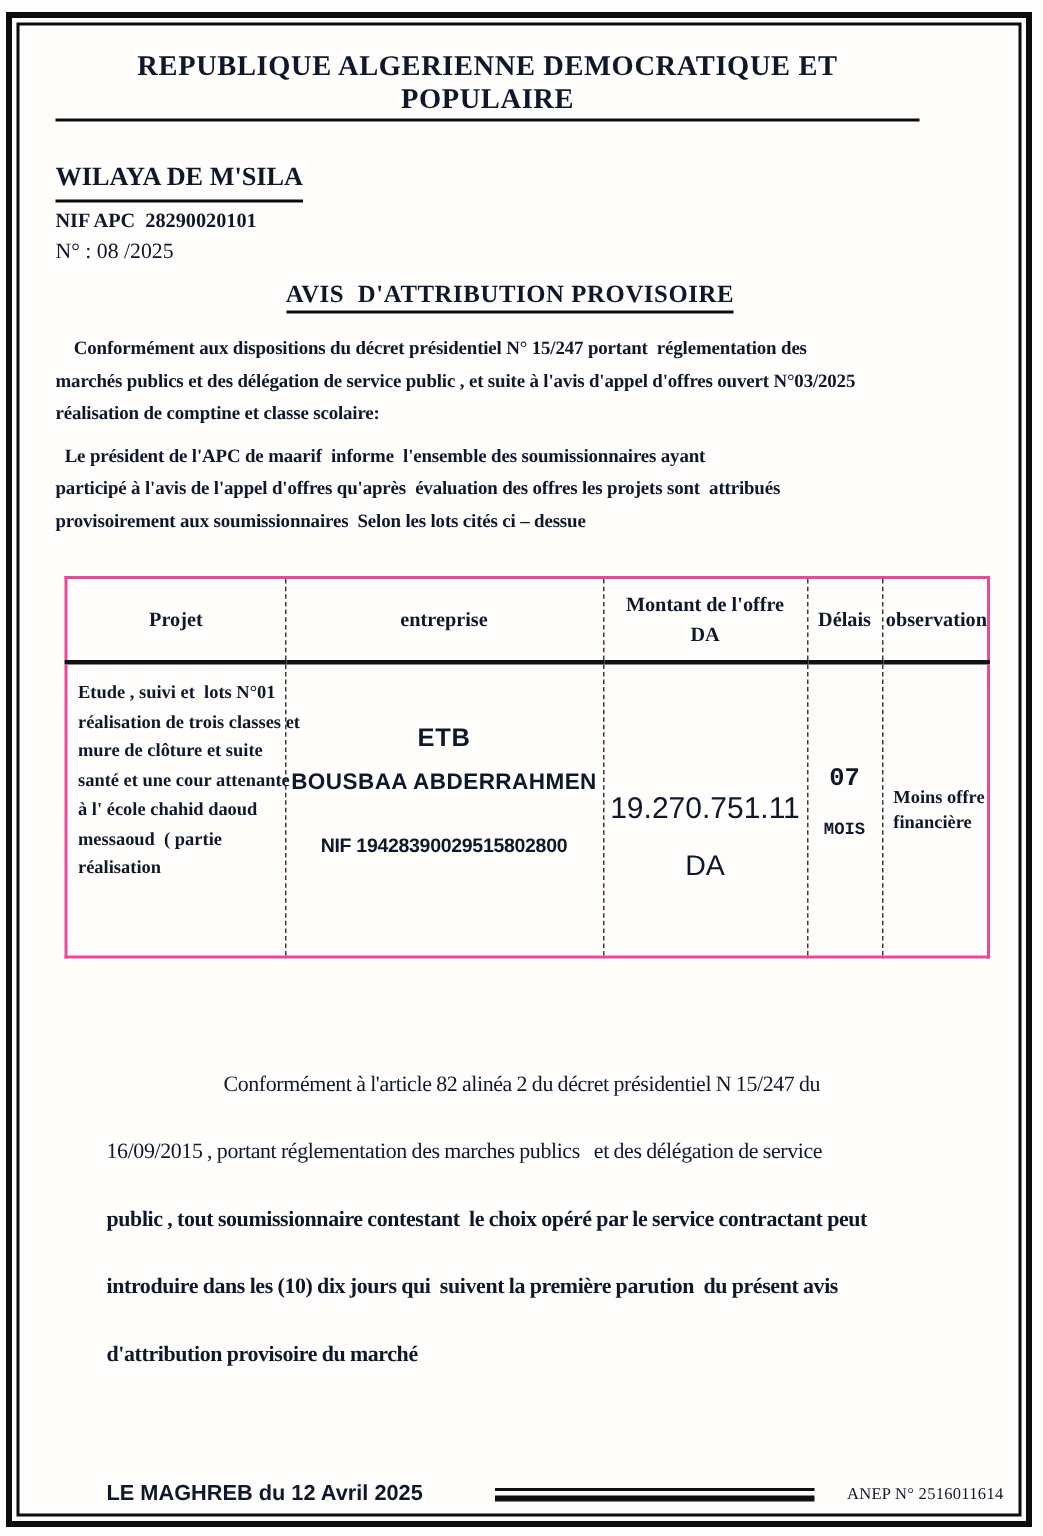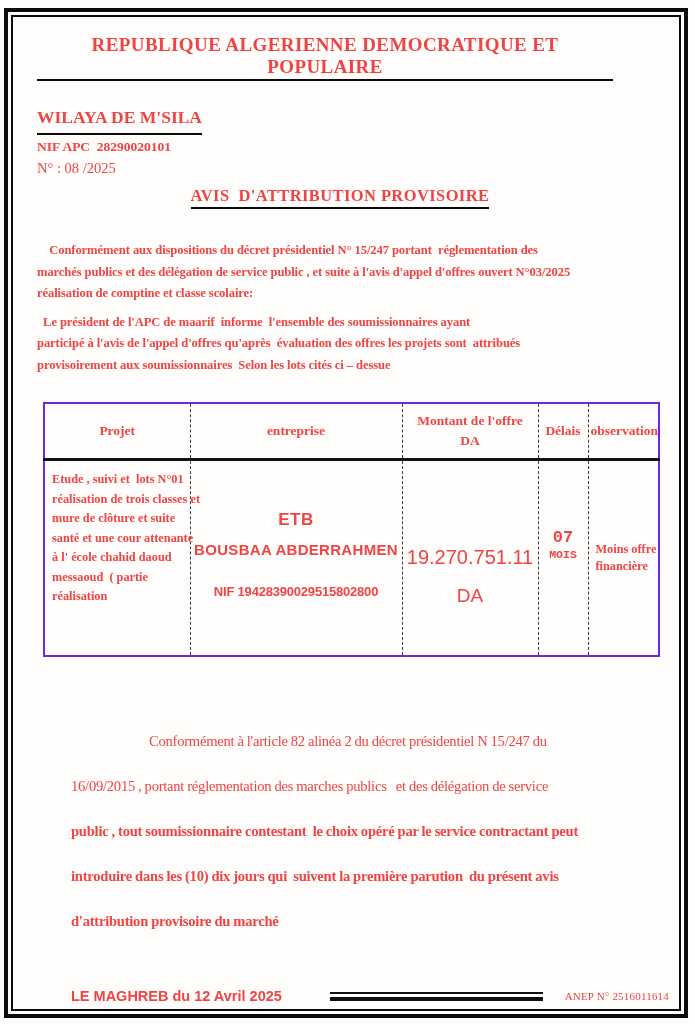--- a/index.html
+++ b/index.html
@@ -1,69 +1,69 @@
 <!DOCTYPE html>
 <html><head>
 <meta charset="utf-8">
 <style>
   html,body{margin:0;padding:0;background:#ffffff;}
   .page{
     width:695px;height:1024px;position:relative;margin:0 auto;
-    background:#fefdfb;color:#ef4444;
+    background:#fefdfb;color:#0f172a;
     font-family:"Liberation Serif", serif;
     overflow:hidden;
   }
   .frame-outer{position:absolute;left:4px;top:8px;right:7px;bottom:6px;border:4px solid #0c0c0c;}
   .frame-inner{position:absolute;left:3px;top:3px;right:3px;bottom:3px;border:2px solid #0c0c0c;}
   .content{position:absolute;left:0;top:0;right:0;bottom:0;padding:15px 8px 0 24px;}
 
   .republic-wrap{text-align:center;padding-right:58px;margin-top:2px;}
   .u{display:inline-block;border-bottom:2.5px solid #0c0c0c;padding-bottom:1px;}
   .republic-title{font-weight:bold;font-size:19px;letter-spacing:0.4px;}
 
   .org-block{margin-top:22px;line-height:29px;}
   .org-line{font-weight:bold;font-size:17.5px;}
   .nif-line{margin-top:4px;font-weight:bold;font-size:13.5px;white-space:pre;}
   .number-line{margin-top:5px;font-size:14.5px;white-space:pre;}
 
   .notice-wrap{text-align:center;padding-right:28px;margin-top:9px;}
   .notice-title{font-weight:bold;font-size:16.5px;letter-spacing:0.4px;white-space:pre;}
 
   .intro{margin:0;font-weight:bold;font-size:12.6px;line-height:21.5px;white-space:pre;letter-spacing:-0.1px;}
-  .intro-1{margin-top:31px;}
+  .intro-1{margin-top:13px;}
   .intro-2{margin-top:7px;}
 
   table.award{
     border-collapse:collapse;table-layout:fixed;
     margin:26px 0 0 6px;width:615px;
-    border:2px solid #6d28d9;
+    border:2px solid #ec4899;
   }
   table.award th, table.award td{border-left:1px dashed #3a3a3a;}
   table.award th:first-child, table.award td:first-child{border-left:none;}
   table.award thead th{
     height:50px;border-bottom:3px solid #111;
     font-weight:bold;font-size:13.5px;line-height:1.45;
     white-space:pre-line;text-align:center;vertical-align:middle;padding:2px;
   }
   table.award tbody tr{height:196px;}
   td.cell-projet{
     vertical-align:top;text-align:left;
     font-weight:bold;font-size:12.3px;line-height:19.5px;
     white-space:pre;padding:9px 2px 0 7px;
   }
   td.cell-entreprise{vertical-align:top;text-align:center;font-family:"Liberation Sans", sans-serif;}
-  .ent-name{font-size:17px;font-weight:bold;margin-top:48px;letter-spacing:0.5px;}
+  .ent-name{font-size:17px;font-weight:bold;margin-top:38px;letter-spacing:0.5px;}
   .ent-owner{font-size:15px;font-weight:bold;margin-top:11px;letter-spacing:0.3px;}
   .ent-nif{font-size:13px;font-weight:bold;margin-top:26px;letter-spacing:-0.2px;}
   td.cell-montant{vertical-align:top;text-align:center;font-family:"Liberation Sans", sans-serif;}
   .montant-value{font-size:20px;margin-top:84px;}
   .montant-currency{font-size:19px;margin-top:16px;}
   td.cell-delais{vertical-align:top;text-align:center;font-family:Liberation Mono, monospace;}
   .delais-value{font-size:17px;font-weight:bold;margin-top:66px;}
-  .delais-unit{font-size:11.5px;font-weight:bold;margin-top:1px;}
+  .delais-unit{font-size:11.5px;font-weight:bold;margin-top:18px;}
   td.cell-observation{vertical-align:middle;text-align:left;font-weight:bold;font-size:12.3px;line-height:17px;white-space:pre;padding-left:7px;}
 
   .legal{
     margin:62px 0 0 34px;
     font-size:14.6px;line-height:45px;
     white-space:pre;text-indent:78px;
     letter-spacing:-0.25px;word-spacing:-0.3px;
   }
   .legal-bold{font-weight:bold;}
 

